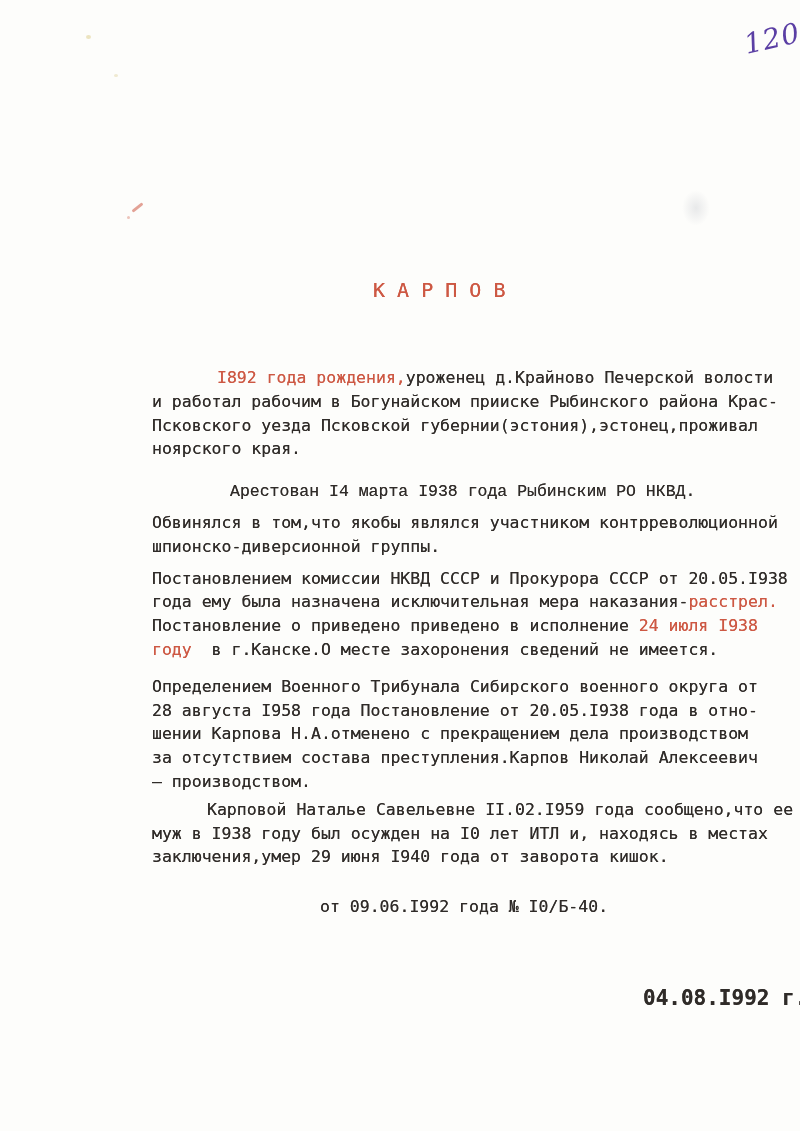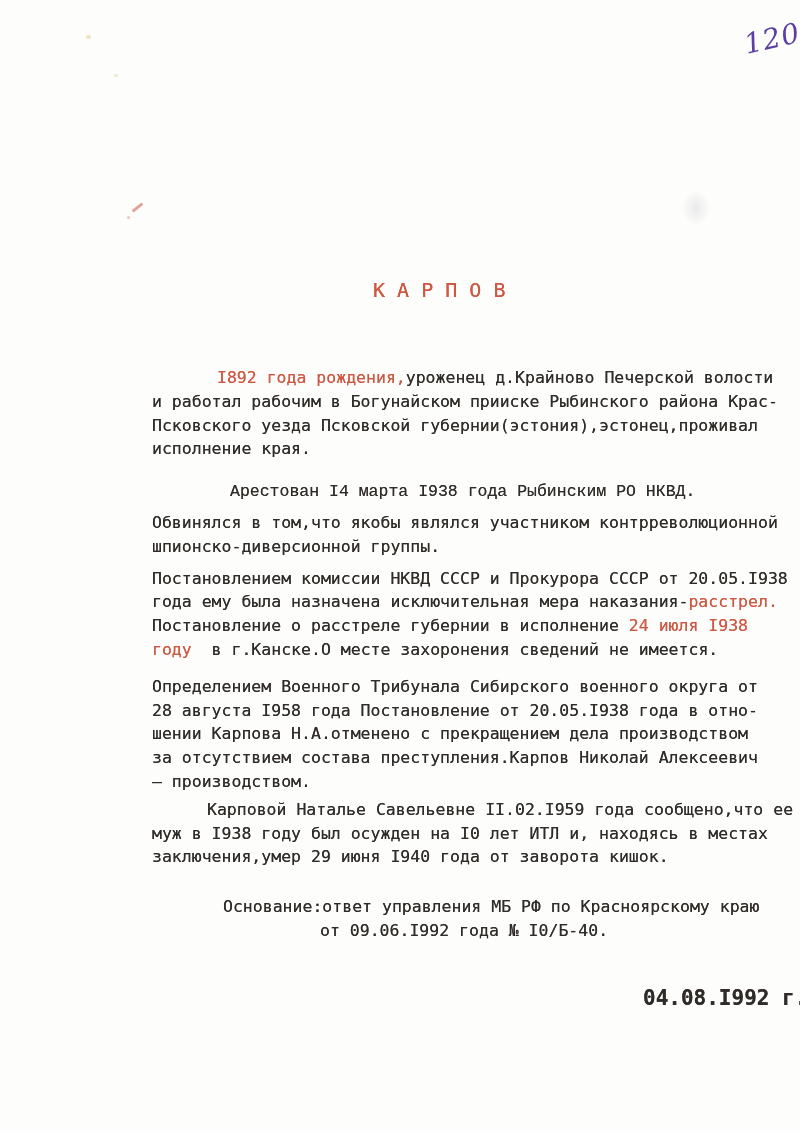--- a/index.html
+++ b/index.html
@@ -80,47 +80,46 @@
 
   <div class="heading">
     <div class="l1">К А Р П О В</div>
   </div>
 
   <div class="doc-body" id="doc-body">
       <div class="para" style="margin-top: 0px;">
         <div class="line" style="padding-left: 65px;"><span class="red">I892 года рождения,</span><span>уроженец д.Крайново Печерской волости</span></div>
         <div class="line"><span>и работал рабочим в Богунайском прииске Рыбинского района Крас-</span></div>
         <div class="line"><span>Псковского уезда Псковской губернии(эстония),эстонец,проживал</span></div>
-        <div class="line"><span>исполнение края.</span></div>
+        <div class="line"><span>ноярского края.</span></div>
       </div>
       <div class="para" style="margin-top: 19px;">
         <div class="line" style="padding-left: 78px; font-family: Liberation Mono, monospace;"><span>Арестован I4 марта I938 года Рыбинским РО НКВД.</span></div>
       </div>
       <div class="para" style="margin-top: 7px;">
         <div class="line"><span>Обвинялся в том,что якобы являлся участником контрреволюционной</span></div>
         <div class="line"><span>шпионско-диверсионной группы.</span></div>
       </div>
       <div class="para" style="margin-top: 8px;">
         <div class="line"><span>Постановлением комиссии НКВД СССР и Прокурора СССР от 20.05.I938</span></div>
         <div class="line"><span>года ему была назначена исключительная мера наказания-</span><span class="red">расстрел.</span></div>
-        <div class="line"><span>Постановление о расстреле губернии в исполнение </span><span class="red">24 июля I938</span></div>
+        <div class="line"><span>Постановление о приведено приведено в исполнение </span><span class="red">24 июля I938</span></div>
         <div class="line"><span class="red">году</span><span>  в г.Канске.О месте захоронения сведений не имеется.</span></div>
       </div>
       <div class="para" style="margin-top: 13px;">
         <div class="line"><span>Определением Военного Трибунала Сибирского военного округа от</span></div>
         <div class="line"><span>28 августа I958 года Постановление от 20.05.I938 года в отно-</span></div>
         <div class="line"><span>шении Карпова Н.А.отменено с прекращением дела производством</span></div>
         <div class="line"><span>за отсутствием состава преступления.Карпов Николай Алексеевич</span></div>
         <div class="line"><span>– производством.</span></div>
       </div>
       <div class="para" style="margin-top: 4px;">
         <div class="line" style="padding-left: 55px;"><span>Карповой Наталье Савельевне II.02.I959 года сообщено,что ее</span></div>
         <div class="line"><span>муж в I938 году был осужден на I0 лет ИТЛ и, находясь в местах</span></div>
         <div class="line"><span>заключения,умер 29 июня I940 года от заворота кишок.</span></div>
       </div>
       <div class="para" style="margin-top: 26px;">
-        <div class="line" style="padding-left: 71px;"><span>Основание:ответ управления МБ РФ по Красноярскому краю</span></div>
         <div class="line" style="padding-left: 168px;"><span>от 09.06.I992 года № I0/Б-40.</span></div>
       </div>
     </div>
 
   <div class="sign-date">04.08.I992 г.</div>
 </div>
 
 </body></html>

